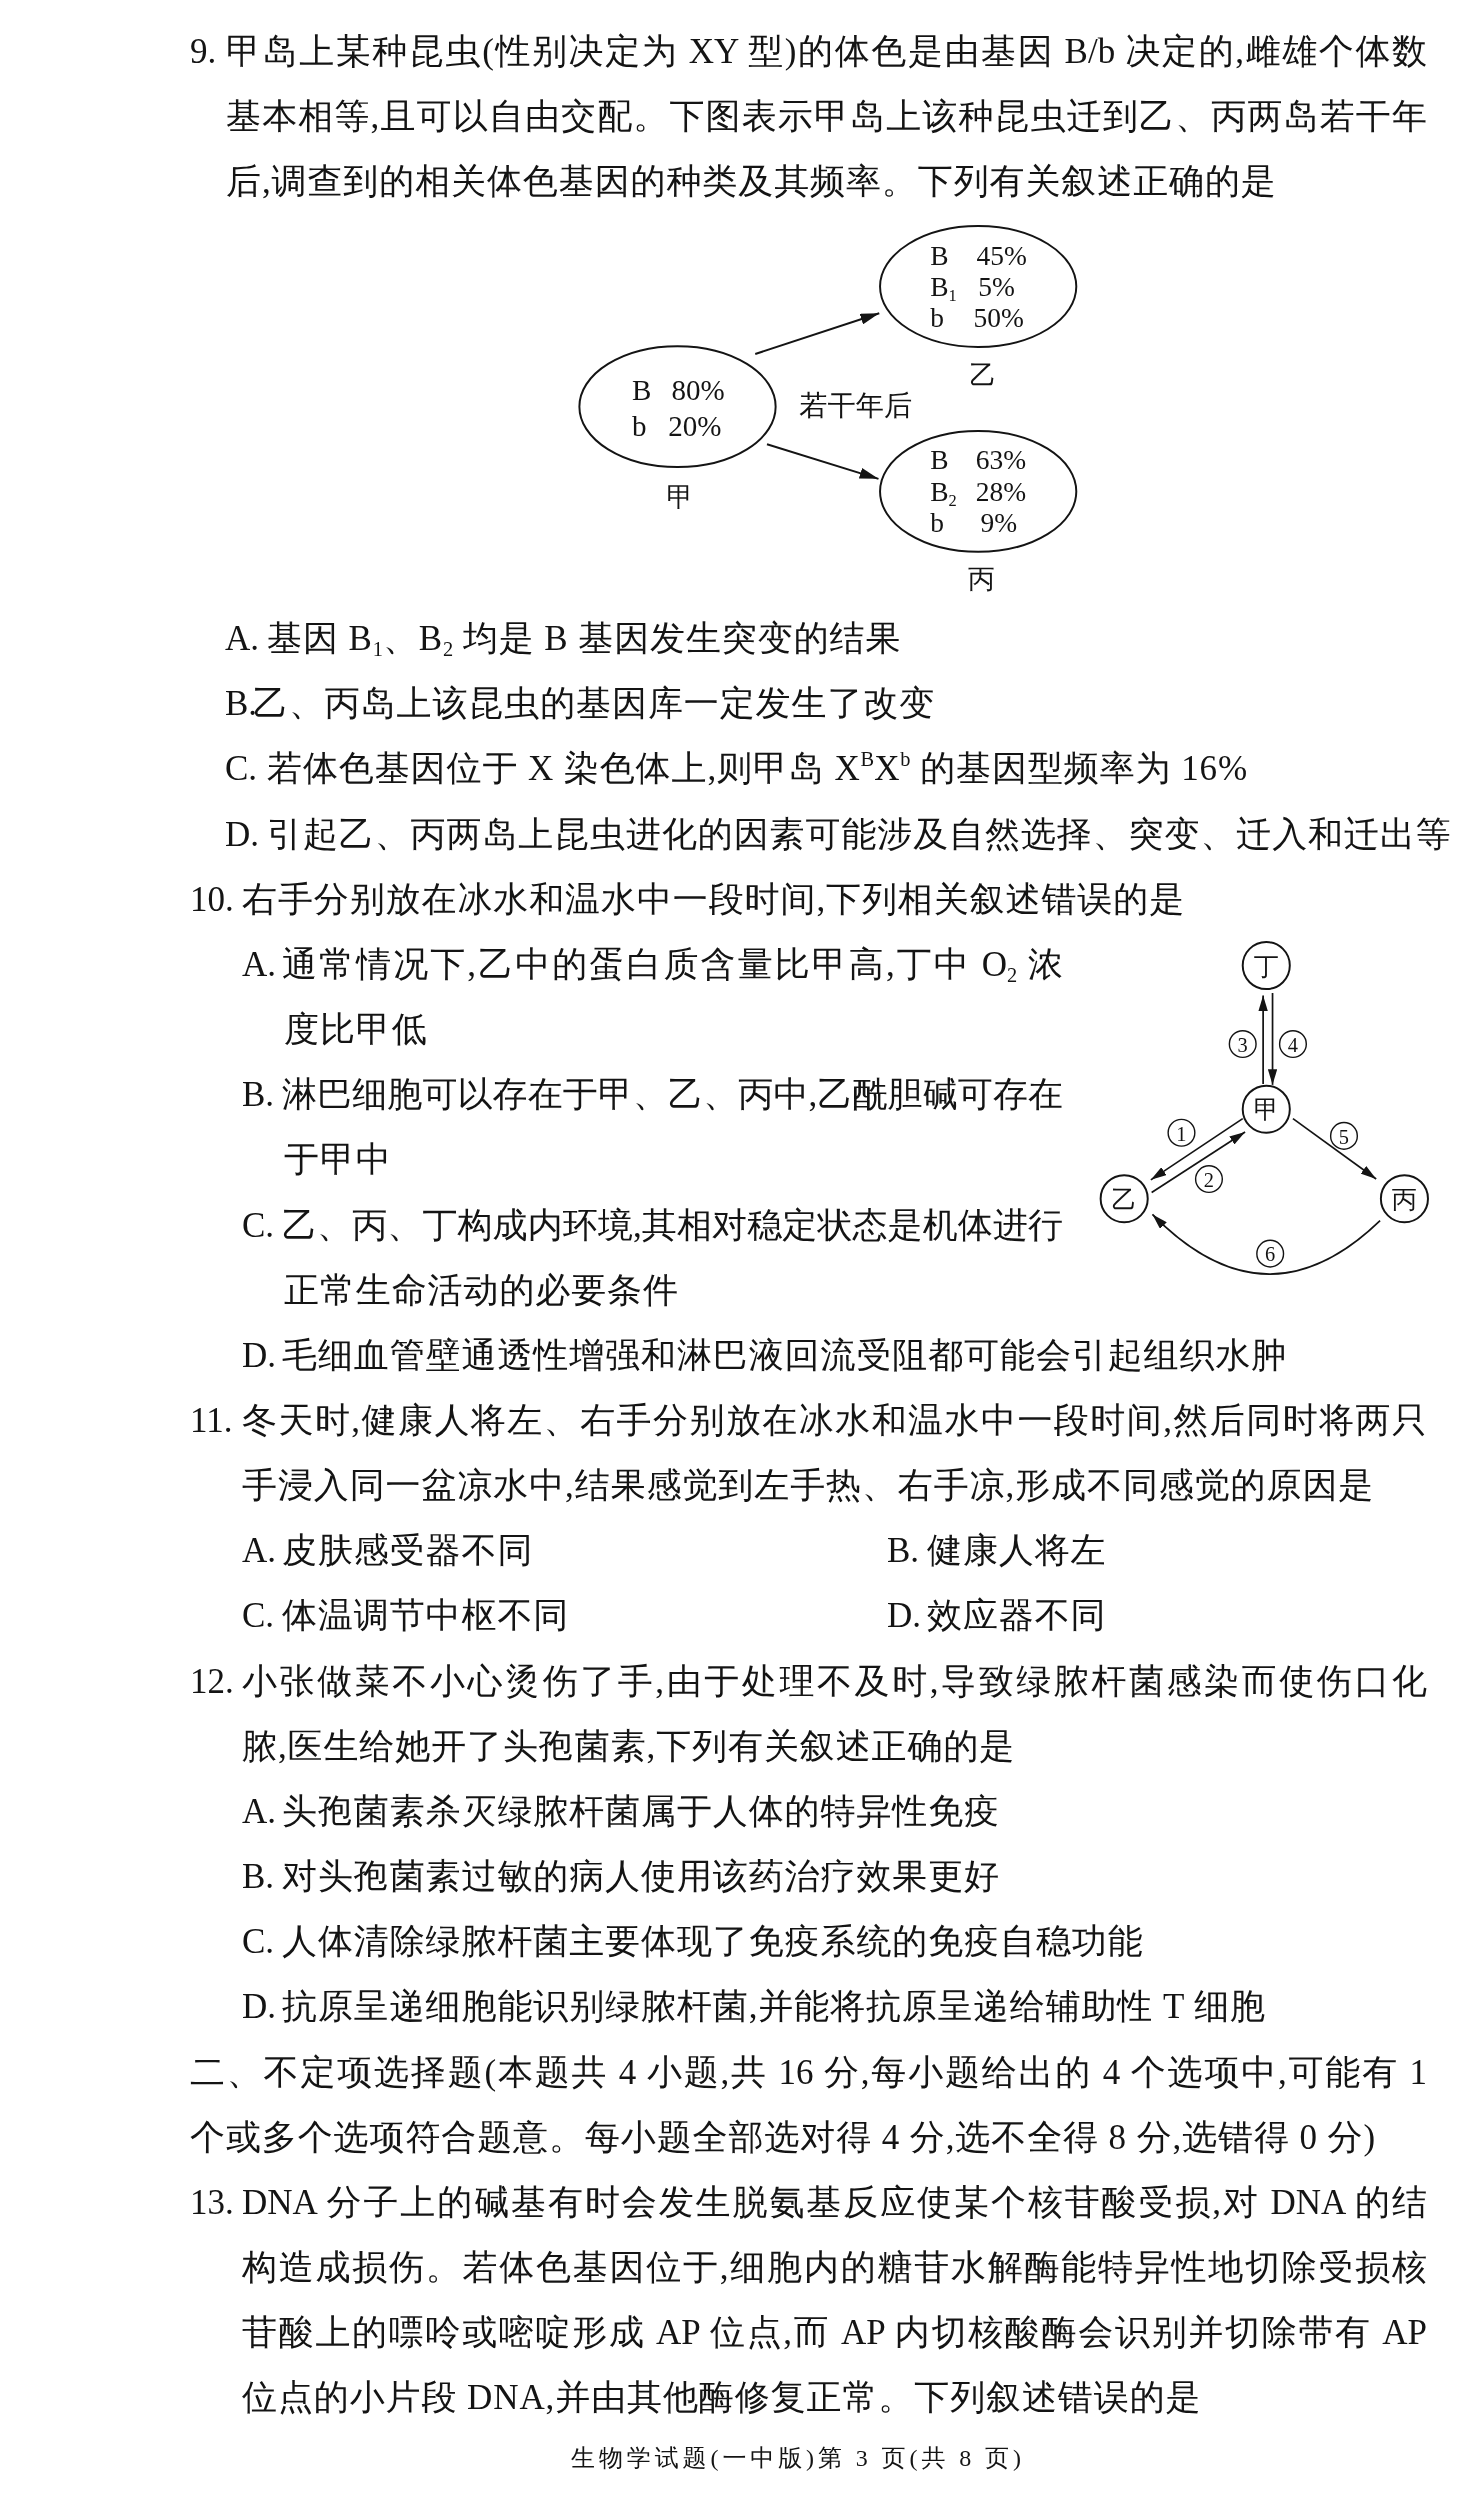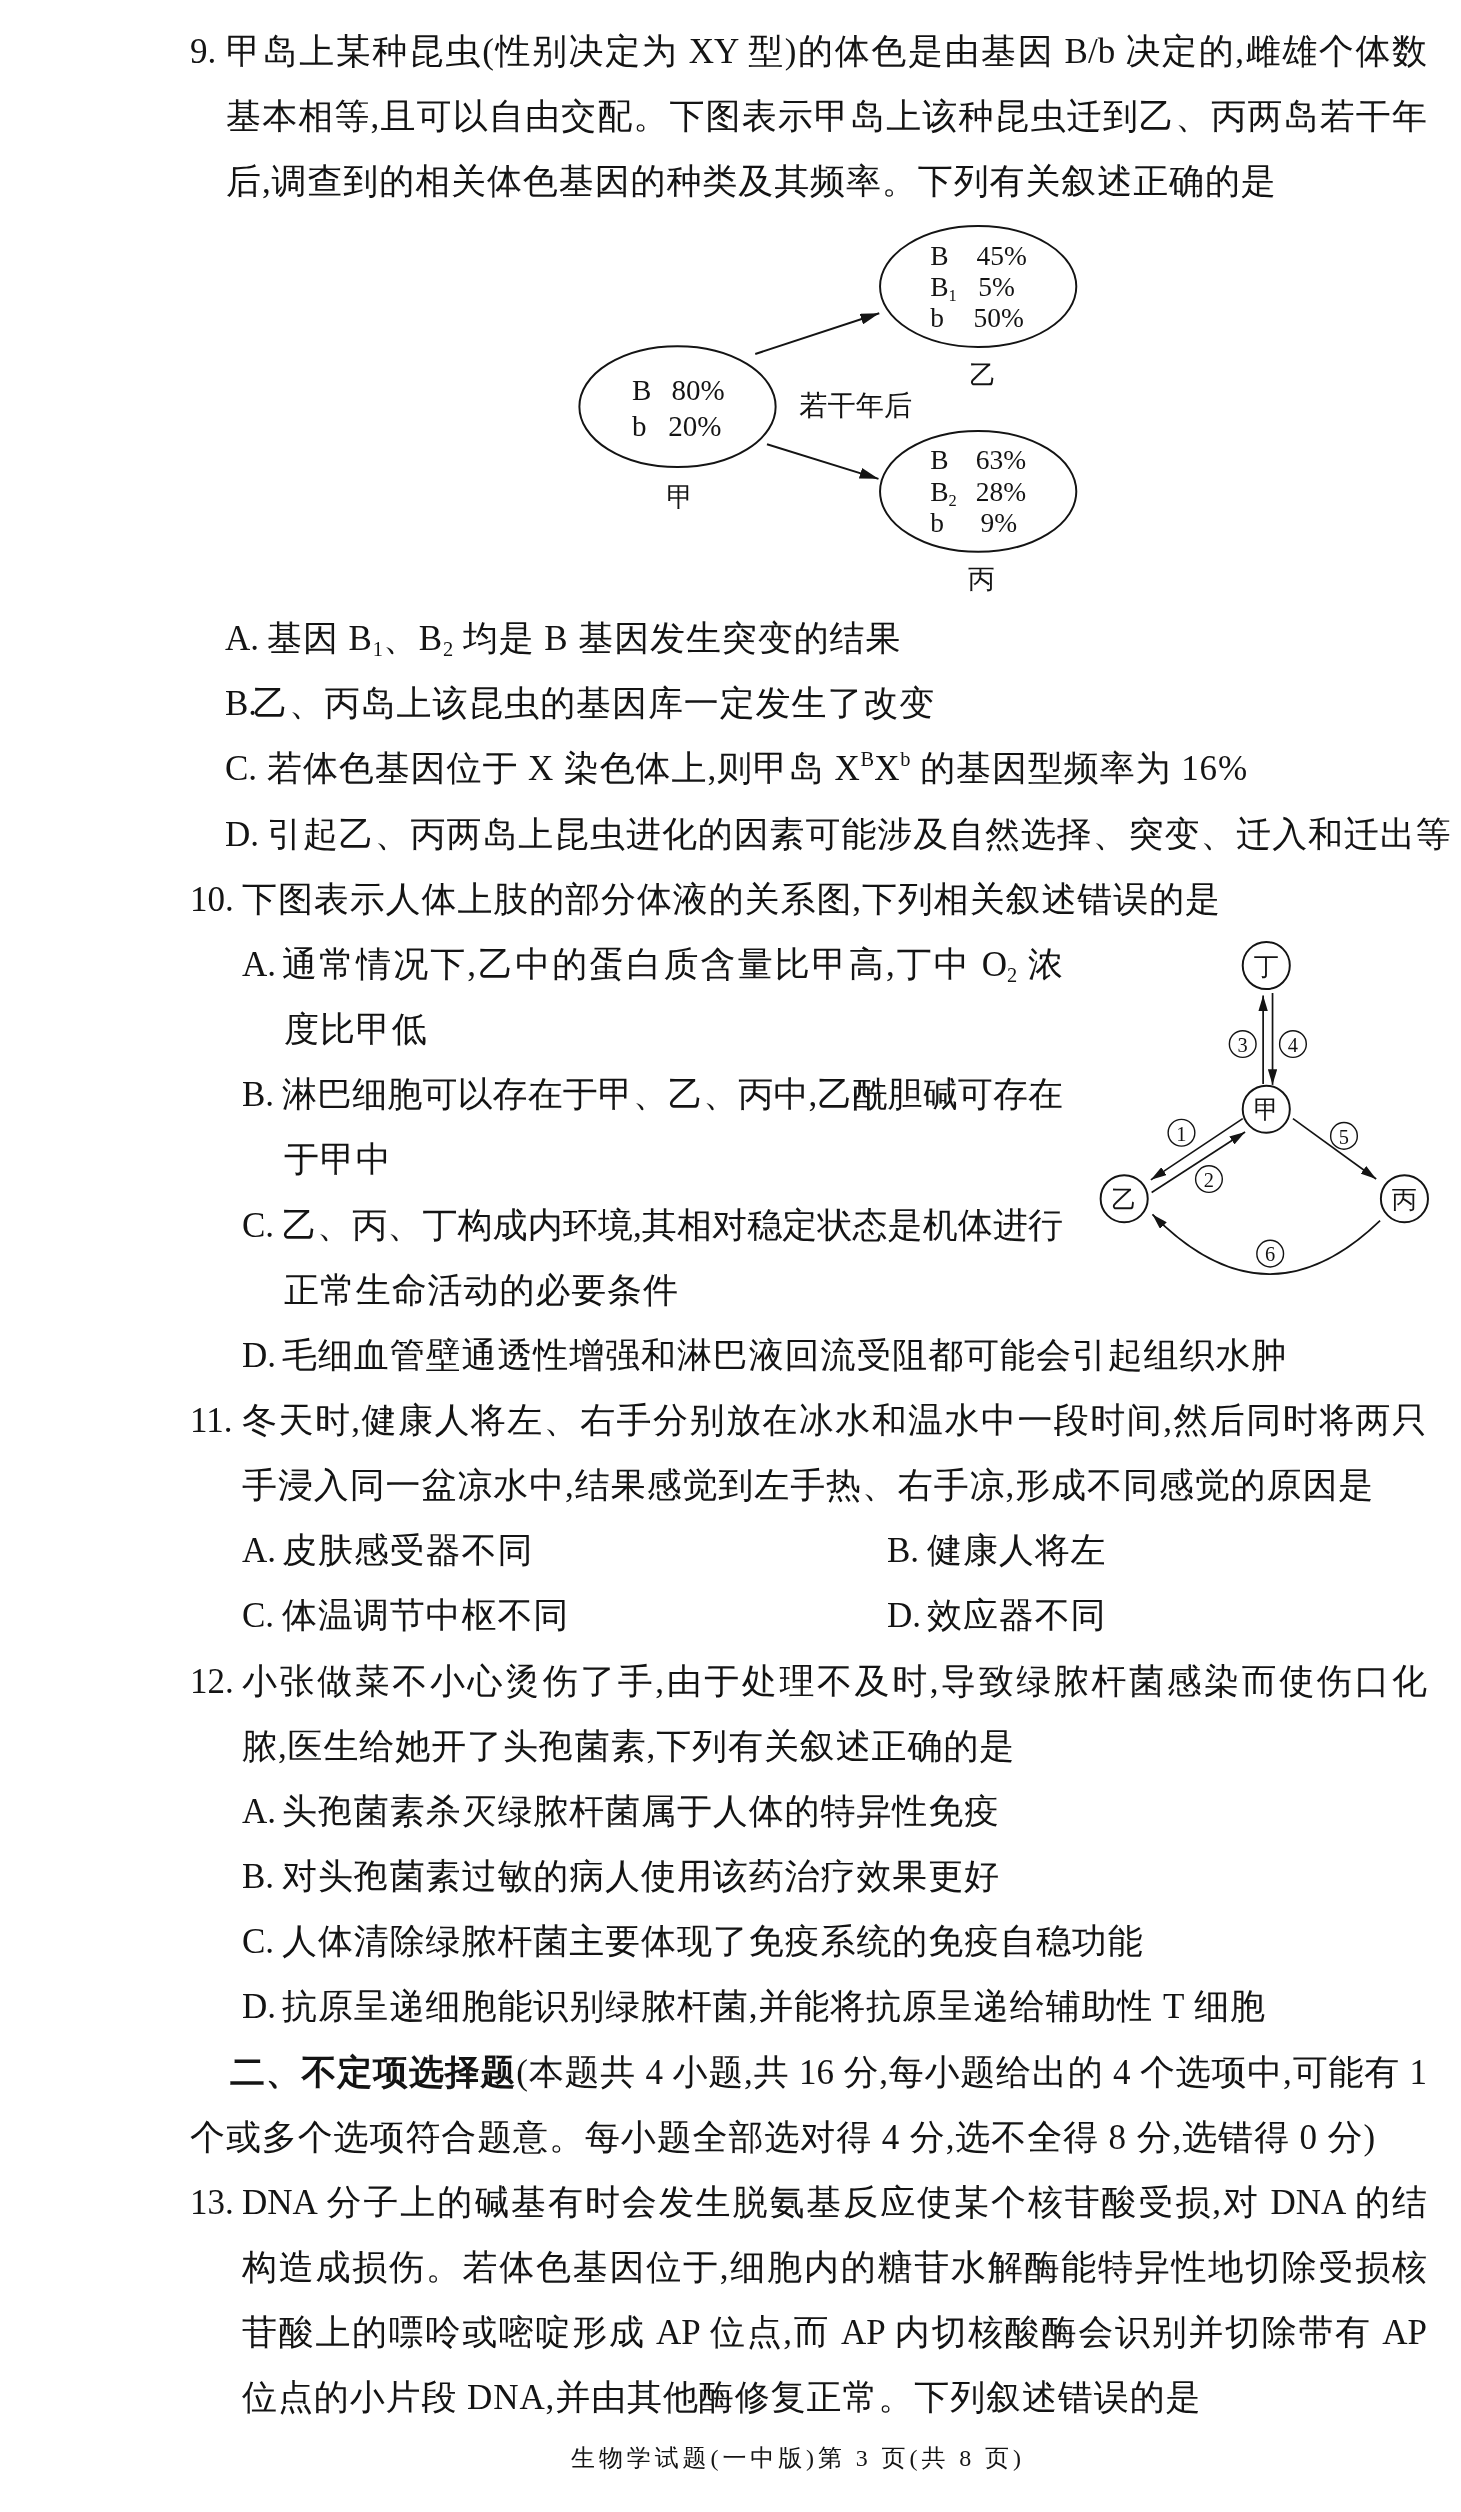--- a/index.html
+++ b/index.html
@@ -23,21 +23,21 @@
   }
   .j {
     white-space: normal;
     letter-spacing: 0;
     text-align: justify;
     text-align-last: justify;
   }
   .lbl { letter-spacing: 0; }
   .sub { font-size: 20.4px; vertical-align: -6.3px; line-height: 0; letter-spacing: 0; }
   .sup { font-size: 20.4px; vertical-align: 14px; line-height: 0; letter-spacing: 0; }
-  .bold { font-weight: bold; margin-left: 40px; }
+  .bold { font-weight: normal; }
   .footer {
     position: absolute;
     left: 571px;
     top: 2439px;
     height: 39px;
     line-height: 39px;
     font-size: 24px;
     letter-spacing: 3.9px;
     white-space: nowrap;
   }
@@ -72,21 +72,21 @@
       </div>
     </div>
     <div class="grp">
       <div class="ln lbl" style="left:225px;top:802px">D.</div>
       <div class="ln" style="left:267px;top:802px">引起乙、丙两岛上昆虫进化的因素可能涉及自然选择、突变、迁入和迁出等</div>
     </div>
   </div>
 
   <div class="grp">
     <div class="ln lbl" style="left:190px;top:867px">10.</div>
-    <div class="ln" style="left:242px;top:867px">下图表示人体上肢的部分体液的关系图,下列相关叙述错误的是</div>
+    <div class="ln" style="left:242px;top:867px">右手分别放在冰水和温水中一段时间,下列相关叙述错误的是</div>
 
     <div class="grp">
       <div class="ln lbl" style="left:242px;top:932px">A.</div>
       <div class="ln j" style="left:282px;top:932px;width:781px">
         <span>通常情况下,乙中的蛋白质含量比甲高,丁中 O</span><span class="sub">2</span><span> 浓</span>
       </div>
       <div class="ln" style="left:284px;top:997px">度比甲低</div>
     </div>
     <div class="grp">
       <div class="ln lbl" style="left:242px;top:1062px">B.</div>

